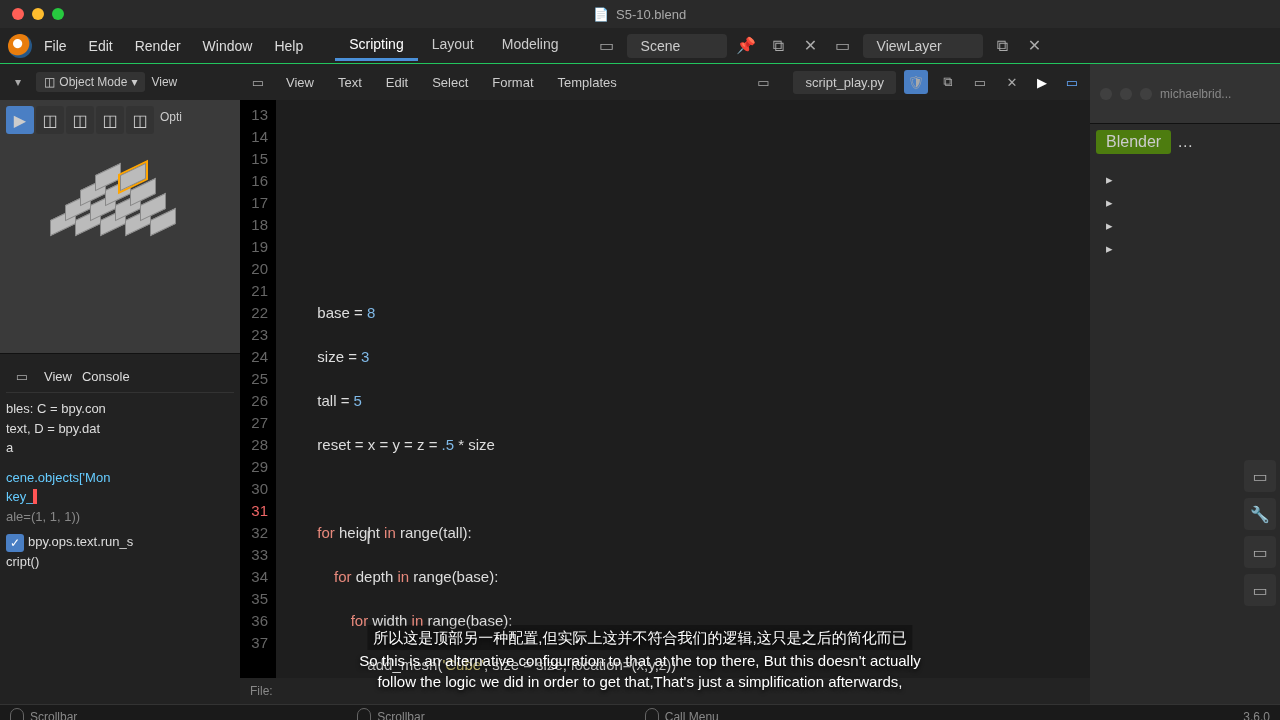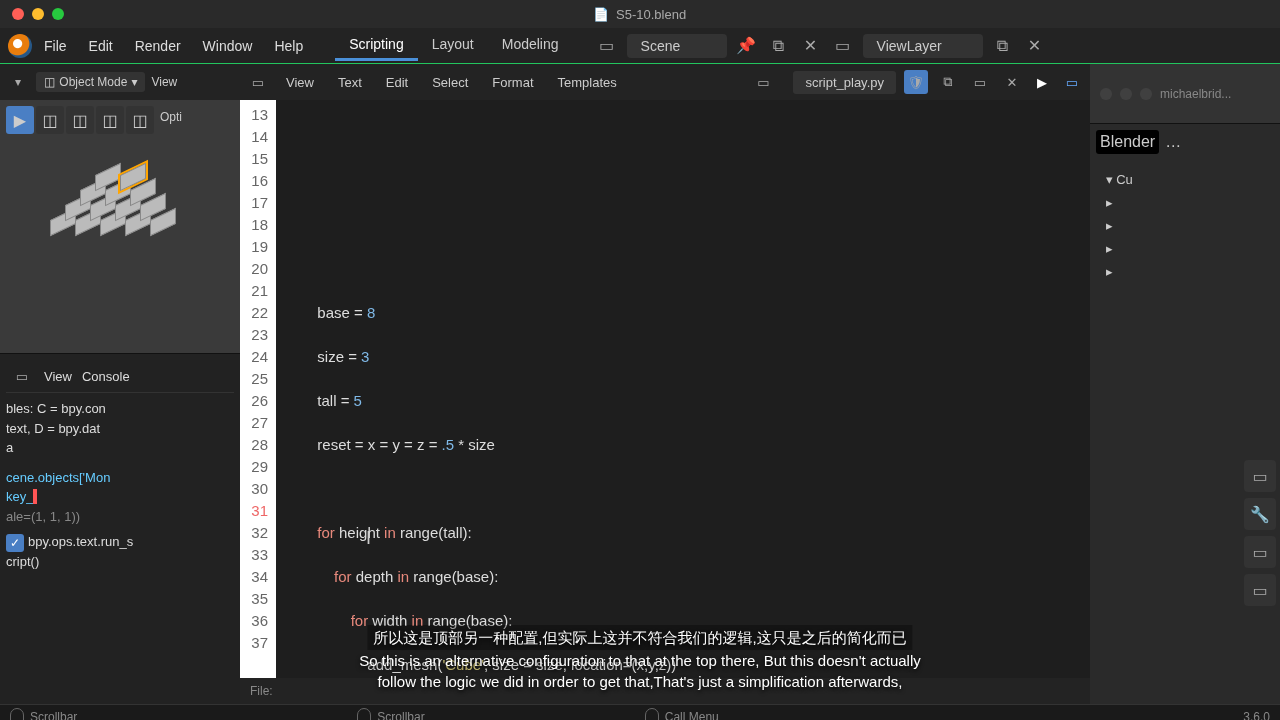--- a/index.html
+++ b/index.html
@@ -40,36 +40,36 @@
 .con-line { line-height: 1.5; word-break: break-all; }
 .con-prompt { color: #6cf; }
 .con-cursor { background: #f55; color: #fff; }
 
 .editor-col { flex: 1; display: flex; flex-direction: column; background: #1e1e1e; }
 .ed-header { height: 36px; background: #232323; display: flex; align-items: center; padding: 0 6px; gap: 8px; font-size: 13px; }
 .ed-menu { padding: 4px 8px; color: #ccc; cursor: pointer; }
 .script-name { background: #333; padding: 4px 12px; border-radius: 3px; margin-left: 10px; }
 .run-btn { width: 20px; height: 20px; color: #fff; }
 .code-area { flex: 1; display: flex; overflow: hidden; font-family: 'Menlo', monospace; font-size: 15px; line-height: 22px; position: relative; }
-.gutter { width: 36px; text-align: right; padding: 4px 8px 4px 0; color: #666; background: #ffffff; }
+.gutter { width: 36px; text-align: right; padding: 4px 8px 4px 0; color: #666; background: #000000; }
 .gutter .ln { height: 22px; }
 .gutter .ln.hl { color: #e66; }
 .code { flex: 1; padding: 4px 0; white-space: pre; color: #ddd; position: relative; }
 .code .line { height: 22px; padding-left: 8px; }
 .kw { color: #e8897c; }
 .num { color: #7fb8e6; }
 .str { color: #d4c87a; }
 .text-cursor { position: absolute; left: 90px; top: 427px; width: 2px; height: 36px; }
 .cursor-i { font-size: 18px; color: #ccc; }
 
 .ed-footer { height: 26px; background: #232323; display: flex; align-items: center; padding: 0 10px; font-size: 12px; color: #888; }
 
 .right-col { width: 190px; background: #2a2a2a; }
 .rc-top { height: 60px; background: #333; border-bottom: 1px solid #111; display: flex; align-items: center; padding: 0 10px; gap: 8px; font-size: 13px; }
-.rc-tag { background: #000000; padding: 3px 4px; border-radius: 3px; }
+.rc-tag { background: #4d7c0f; padding: 3px 10px; border-radius: 3px; }
 .rc-below { padding: 8px; }
 .rc-item { padding: 4px 8px; font-size: 13px; color: #ccc; }
 .rc-tools { position: absolute; right: 4px; top: 460px; display: flex; flex-direction: column; gap: 6px; }
 .rc-tool { width: 32px; height: 32px; background: #333; border-radius: 4px; display: flex; align-items: center; justify-content: center; color: #aaa; }
 
 .statusbar { height: 24px; background: #1a1a1a; display: flex; align-items: center; padding: 0 10px; gap: 20px; font-size: 12px; color: #888; border-top: 1px solid #333; }
 .sb-item { display: flex; align-items: center; gap: 6px; }
 .sb-mouse { width: 14px; height: 18px; border: 1px solid #666; border-radius: 7px 7px 4px 4px; position: relative; }
 .sb-ver { margin-left: auto; }
 
@@ -270,21 +270,20 @@
         <div class="tl" style="background:#555"></div>
         <div class="tl" style="background:#555"></div>
       </div>
       <span style="color:#888;font-size:12px">michaelbrid...</span>
     </div>
     <div style="padding:6px;display:flex;gap:6px;align-items:center">
       <div class="rc-tag">Blender</div>
       <span>…</span>
     </div>
     <div class="rc-below">
-      <div class="rc-item"><span>▾</span> <span>Cu</span></div>
       <div class="rc-item">▸</div>
       <div class="rc-item">▸</div>
       <div class="rc-item">▸</div>
       <div class="rc-item">▸</div>
     </div>
     <div class="rc-tools">
       <div class="rc-tool">▭</div>
       <div class="rc-tool">🔧</div>
       <div class="rc-tool">▭</div>
       <div class="rc-tool">▭</div>

